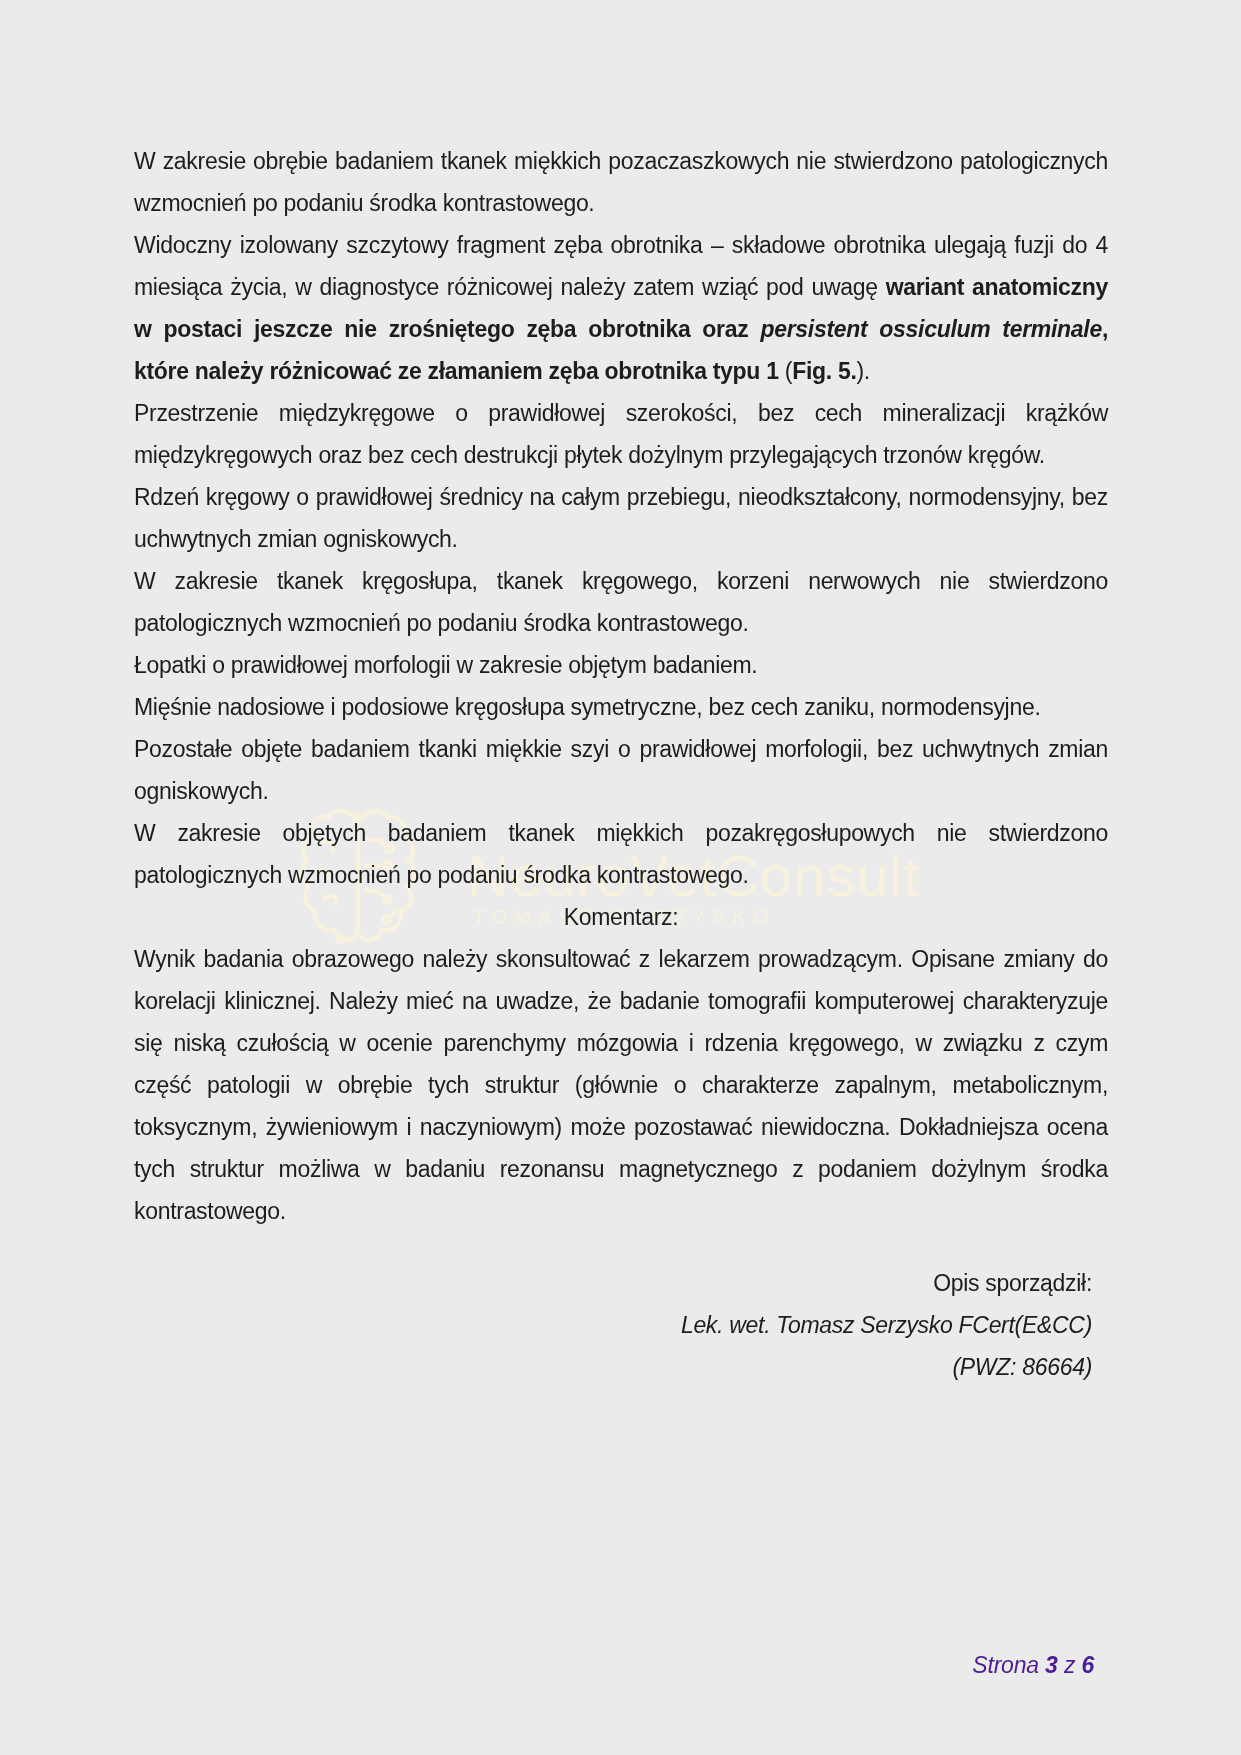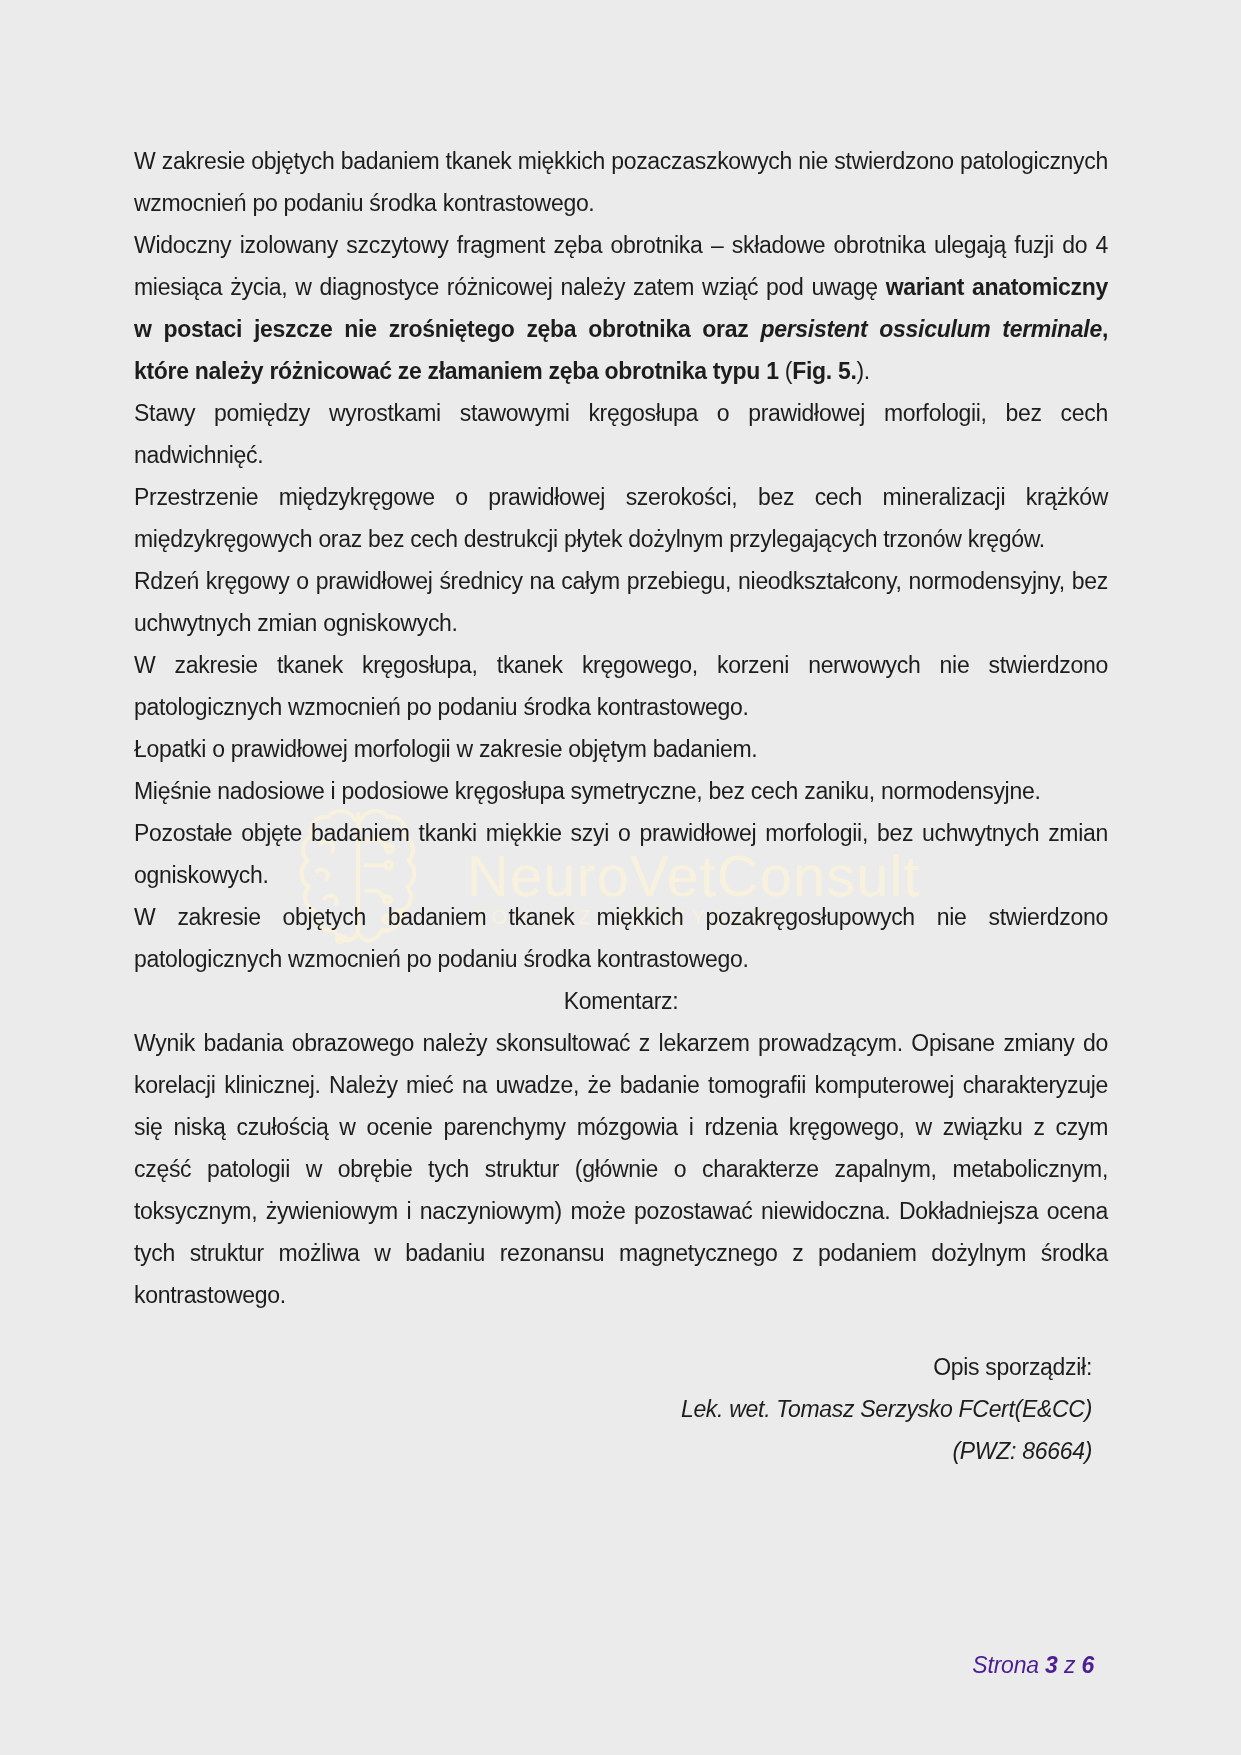--- a/index.html
+++ b/index.html
@@ -98,23 +98,22 @@
           <circle cx="42" cy="141" r="3.2"></circle>
         </g>
       </svg>
     </span>
     <span class="wm-brand">NeuroVetConsult</span>
     <span class="wm-owner">TOMASZ SERZYSKO</span>
   </div>
 
   <div class="content">
     <div id="report-body">
-        <p class="par"><span>W zakresie objętych badaniem tkanek miękkich pozaczaszkowych nie stwierdzono patologicznych wzmocnień po podaniu środka kontrastowego.</span></p>
+        <p class="par"><span>W zakresie obrębie badaniem tkanek miękkich pozaczaszkowych nie stwierdzono patologicznych wzmocnień po podaniu środka kontrastowego.</span></p>
         <p class="par"><span>Widoczny izolowany szczytowy fragment zęba obrotnika – składowe obrotnika ulegają fuzji do 4 miesiąca życia, w diagnostyce różnicowej należy zatem wziąć pod uwagę </span><span class="b">wariant anatomiczny w postaci jeszcze nie zrośniętego zęba obrotnika oraz </span><span class="bi">persistent ossiculum terminale</span><span class="b">, które należy różnicować ze złamaniem zęba obrotnika typu 1 </span><span>(</span><span class="b">Fig. 5.</span><span>).</span></p>
-        <p class="par"><span>Stawy pomiędzy wyrostkami stawowymi kręgosłupa o prawidłowej morfologii, bez cech nadwichnięć.</span></p>
         <p class="par"><span>Przestrzenie międzykręgowe o prawidłowej szerokości, bez cech mineralizacji krążków międzykręgowych oraz bez cech destrukcji płytek dożylnym przylegających trzonów kręgów.</span></p>
         <p class="par"><span>Rdzeń kręgowy o prawidłowej średnicy na całym przebiegu, nieodkształcony, normodensyjny, bez uchwytnych zmian ogniskowych.</span></p>
         <p class="par"><span>W zakresie tkanek kręgosłupa, tkanek kręgowego, korzeni nerwowych nie stwierdzono patologicznych wzmocnień po podaniu środka kontrastowego.</span></p>
         <p class="par"><span>Łopatki o prawidłowej morfologii w zakresie objętym badaniem.</span></p>
         <p class="par"><span>Mięśnie nadosiowe i podosiowe kręgosłupa symetryczne, bez cech zaniku, normodensyjne.</span></p>
         <p class="par"><span>Pozostałe objęte badaniem tkanki miękkie szyi o prawidłowej morfologii, bez uchwytnych zmian ogniskowych.</span></p>
         <p class="par"><span>W zakresie objętych badaniem tkanek miękkich pozakręgosłupowych nie stwierdzono patologicznych wzmocnień po podaniu środka kontrastowego.</span></p>
       </div>
 
     <p class="par comment-heading">Komentarz:</p>

